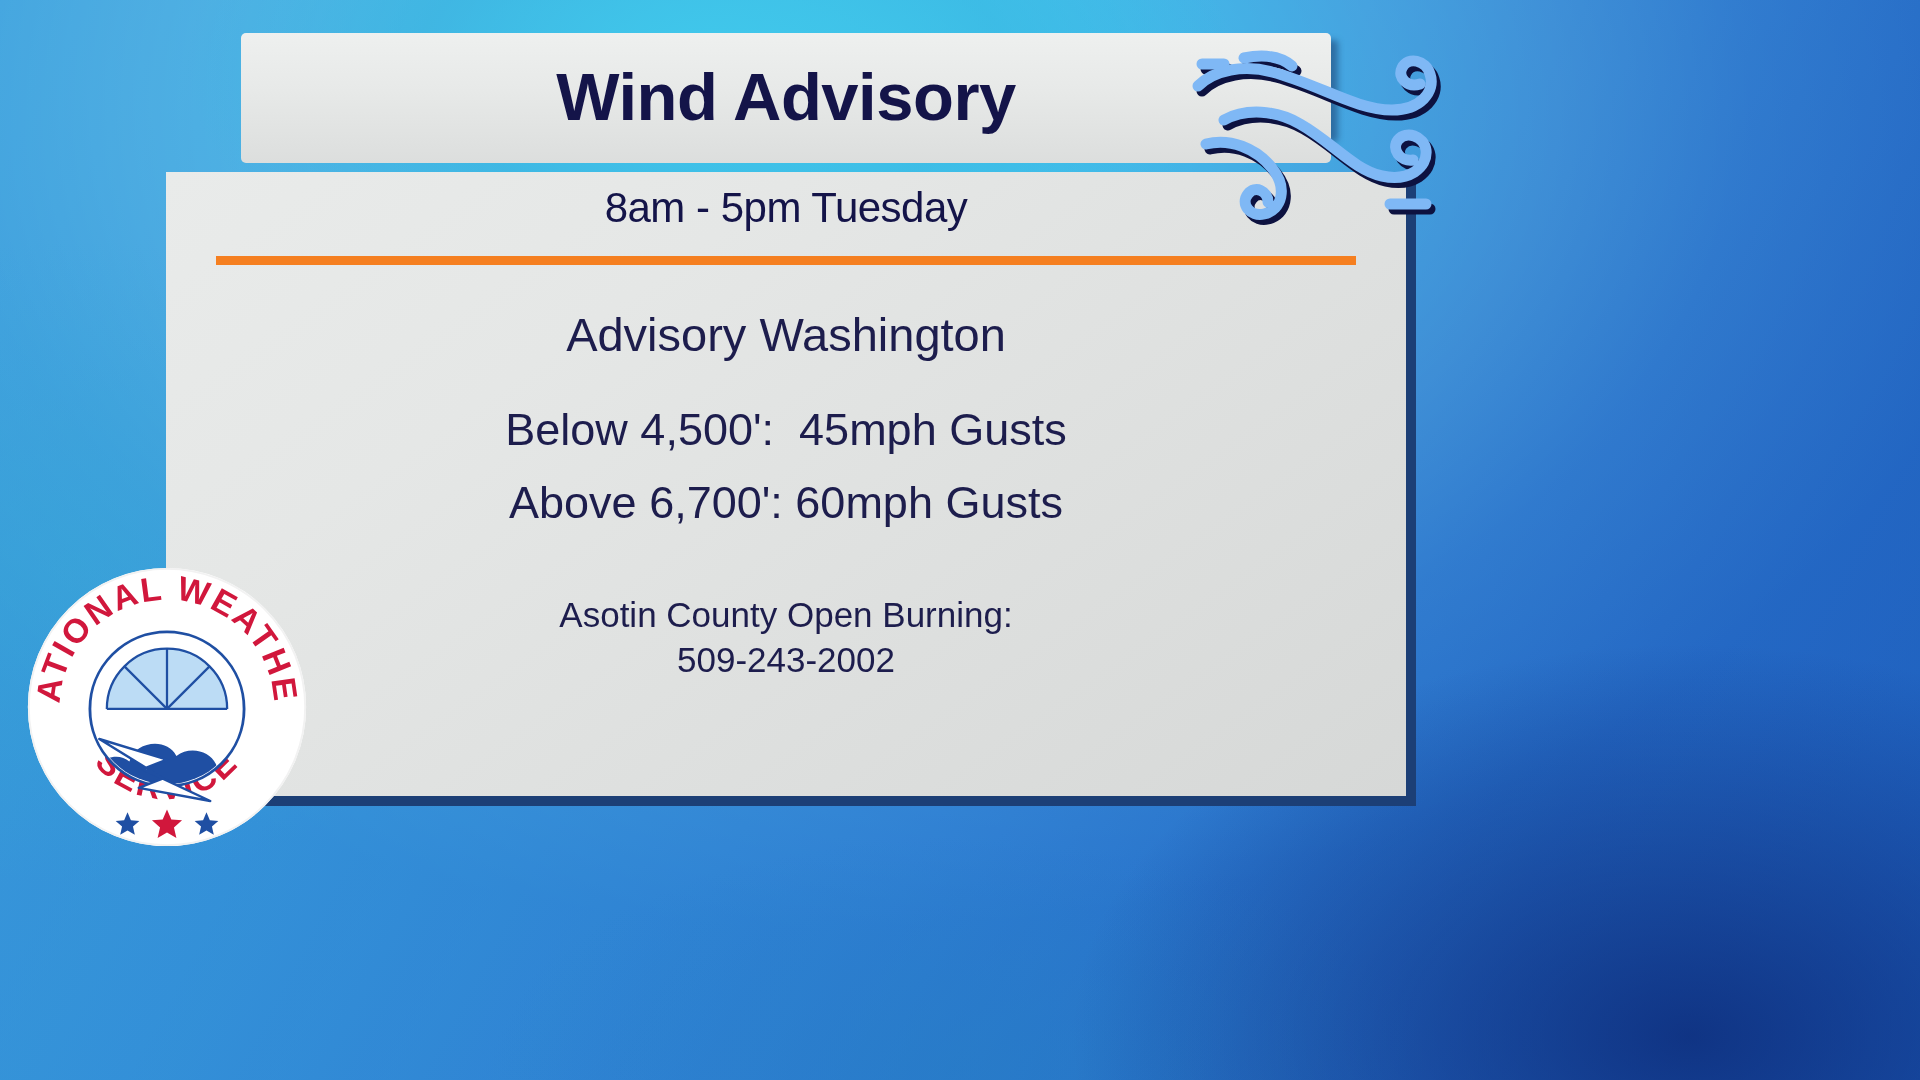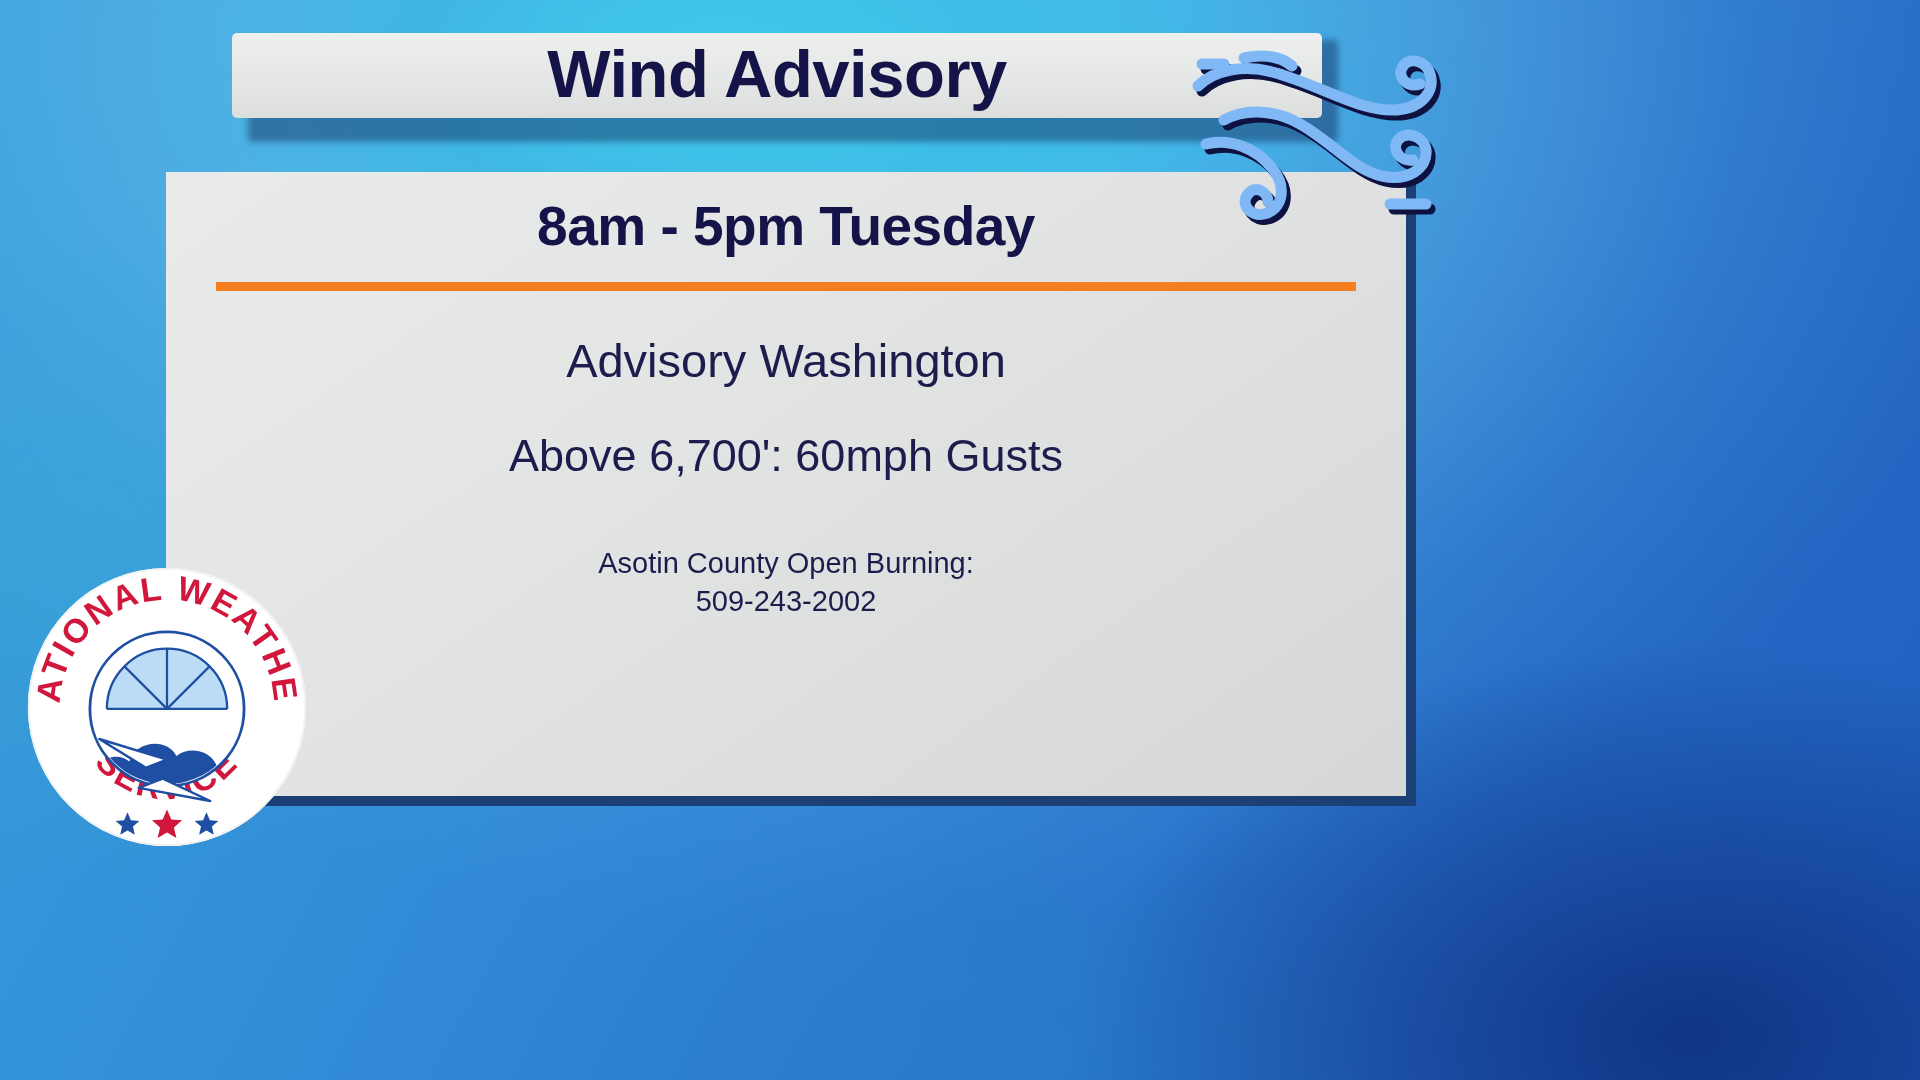--- a/index.html
+++ b/index.html
@@ -27,21 +27,21 @@
       radial-gradient(ellipse 34% 30% at 50% 99%, rgba(38,126,196,.55) 0%, rgba(38,126,196,0) 72%);
   }
 
   
   #title-shadow {
     position:absolute; left:248px; top:40px; width:1090px; height:102px;
     background:rgba(18,40,86,.45); border-radius:4px;
     filter:blur(3px);
   }
   #title-bar {
-    position:absolute; left:232px; top:33px; width:1090px; height:85px;
+    position:absolute; left:241px; top:33px; width:1090px; height:130px;
     background:linear-gradient(180deg,#eef0ef 0%,#e7e9e8 45%,#dcdedd 100%);
     border-radius:5px;
     display:flex; align-items:center; justify-content:center;
   }
   #title-text {
     font-size:67px; font-weight:700; color:#141449;
     letter-spacing:-.5px; white-space:nowrap;
     transform:translateY(-2px);
   }
 
@@ -50,22 +50,22 @@
     position:absolute; left:176px; top:182px; width:1240px; height:624px;
     background:#1c3f76;
   }
   #panel {
     position:absolute; left:166px; top:172px; width:1240px; height:624px;
     background:linear-gradient(145deg,#e9ebea 0%,#e5e7e6 30%,#dfe1e0 58%,#d6d8d7 100%);
     display:flex; flex-direction:column; align-items:center;
   }
 
   #subtitle {
-    margin-top:22px;
-    font-size:55px; font-weight:700; color:#141449;
+    margin-top:12px;
+    font-size:42px; font-weight:400; color:#141449;
     letter-spacing:-.5px; white-space:nowrap;
   }
 
   #divider {
     margin-top:24px;
     width:1140px; height:9px; background:#f57f20;
   }
 
   #region {
     margin-top:42px;
@@ -74,21 +74,21 @@
   }
 
   .gust-line {
     font-size:45px; font-weight:400; color:#1d1d4d;
     white-space:pre; line-height:1.62;
   }
   #gusts { margin-top:32px; text-align:center; }
 
   #burn-block { margin-top:52px; text-align:center; }
   .burn-line {
-    font-size:29px; font-weight:400; color:#1d1d4d;
+    font-size:35px; font-weight:400; color:#1d1d4d;
     white-space:nowrap; line-height:1.3;
   }
 
   
   #nws-logo {
     position:absolute; left:26px; top:566px; width:282px; height:282px;
   }
   #nws-logo svg { display:block; width:100%; height:100%; }
 
   
@@ -112,20 +112,21 @@
 <div id="panel-shadow"></div>
 <div id="panel">
 
   <div id="subtitle">8am - 5pm Tuesday</div>
 
   <div id="divider"></div>
 
   <div id="region">Advisory Washington</div>
 
   <div id="gusts">
+    <div class="gust-line">Below 4,500':  45mph Gusts</div>
     <div class="gust-line">Above 6,700': 60mph Gusts</div>
   </div>
 
   <div id="burn-block">
     <div class="burn-line">Asotin County Open Burning:</div>
     <div class="burn-line">509-243-2002</div>
   </div>
 
 </div>
 

